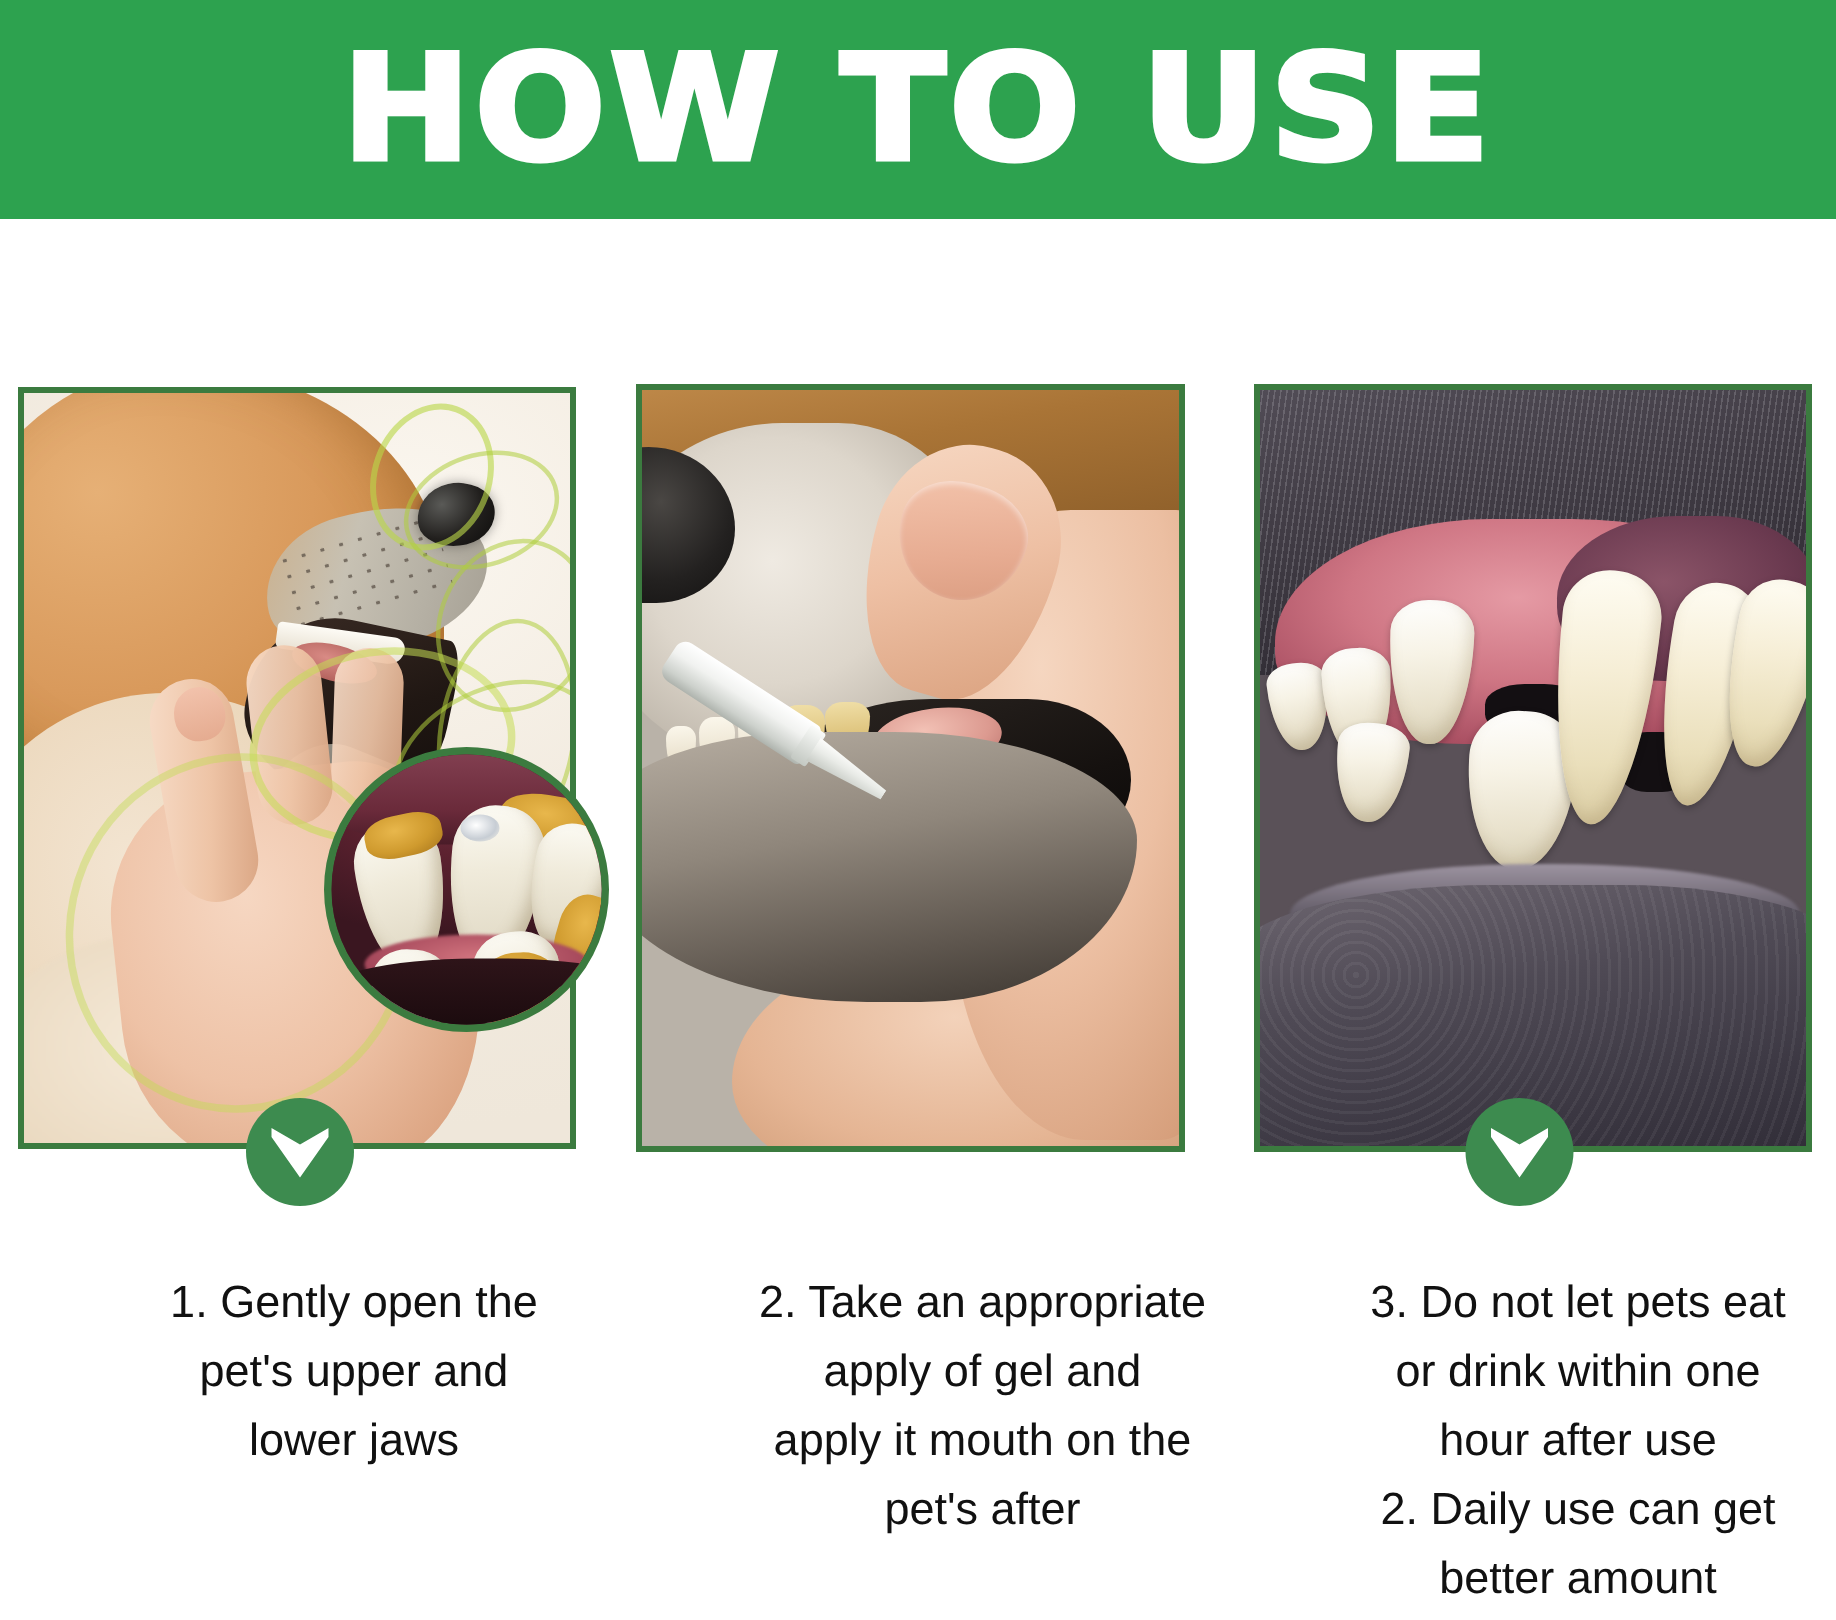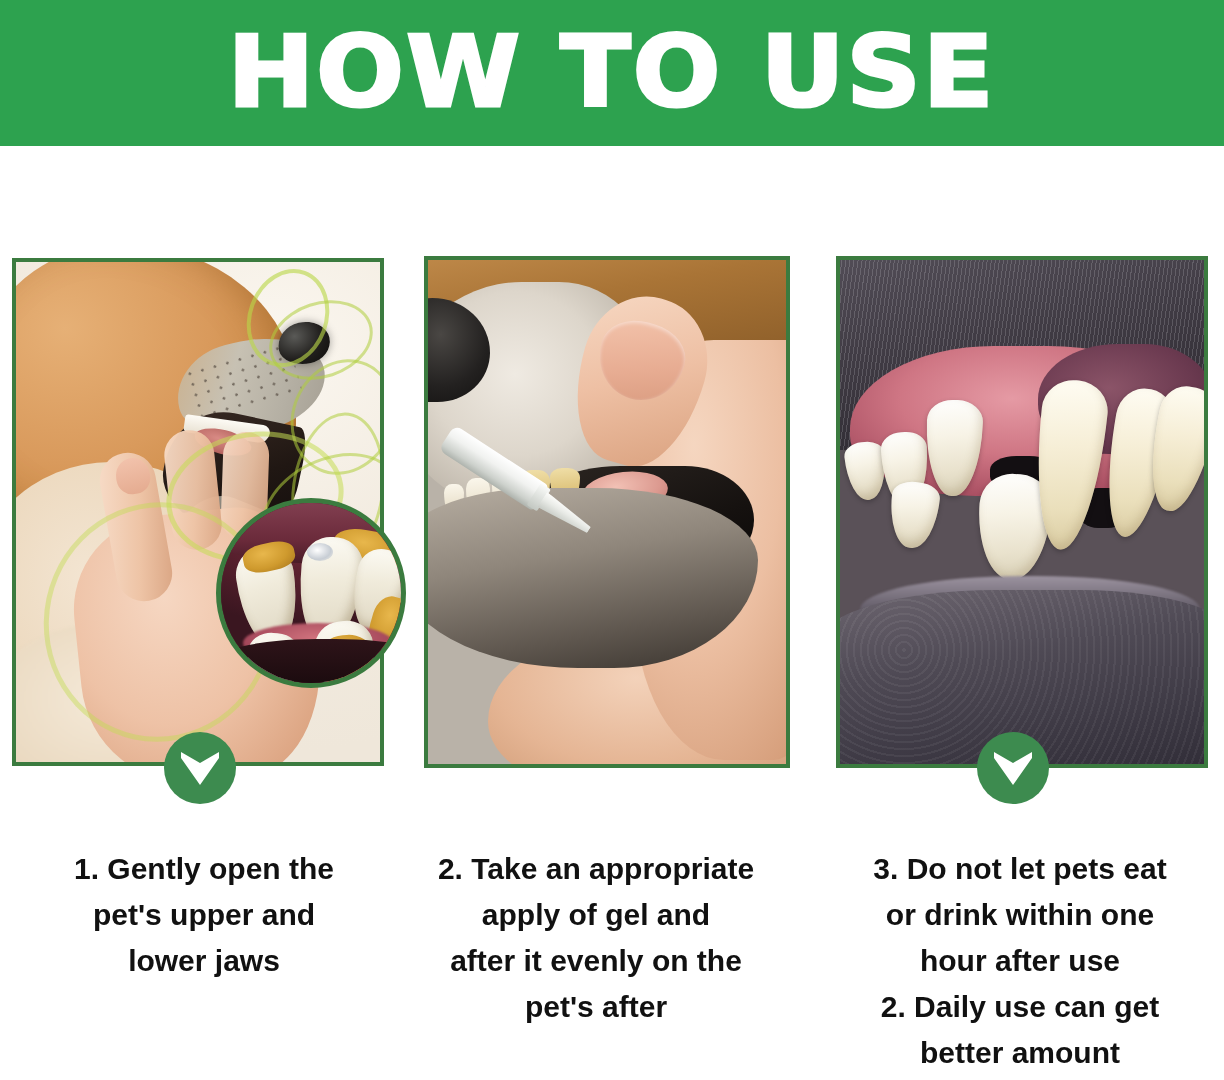--- a/index.html
+++ b/index.html
@@ -437,26 +437,27 @@
   }
   .caption {
     position: absolute;
     top: 0;
     width: 408px;
     text-align: center;
     color: #111111;
     font-family: "Liberation Sans", sans-serif;
     font-size: 30px;
     line-height: 46px;
-    font-weight: 700;
+    font-weight: 400;
     padding: 0 14px;
     box-sizing: border-box;
+    margin-left: 32px;
   }
   .cap-1 { left: 0; }
-  .cap-2 { left: 392px; }
+  .cap-2 { left: 419px; }
   .cap-3 { left: 816px; }
   .caption .line { display: block; white-space: nowrap; }
 </style>
 </head>
 <body>
 
 <div class="header-banner">
   <div class="header-title">HOW TO USE</div>
 </div>
 
@@ -583,21 +584,21 @@
 
 <div class="captions">
   <div class="caption cap-1">
     <span class="line">1. Gently open the</span>
     <span class="line">pet's upper and</span>
     <span class="line">lower jaws</span>
   </div>
   <div class="caption cap-2">
     <span class="line">2. Take an appropriate</span>
     <span class="line">apply of gel and</span>
-    <span class="line">after it evenly on the</span>
+    <span class="line">apply it mouth on the</span>
     <span class="line">pet's after</span>
   </div>
   <div class="caption cap-3">
     <span class="line">3. Do not let pets eat</span>
     <span class="line">or drink within one</span>
     <span class="line">hour after use</span>
     <span class="line">2. Daily use can get</span>
     <span class="line">better amount</span>
   </div>
 </div>

